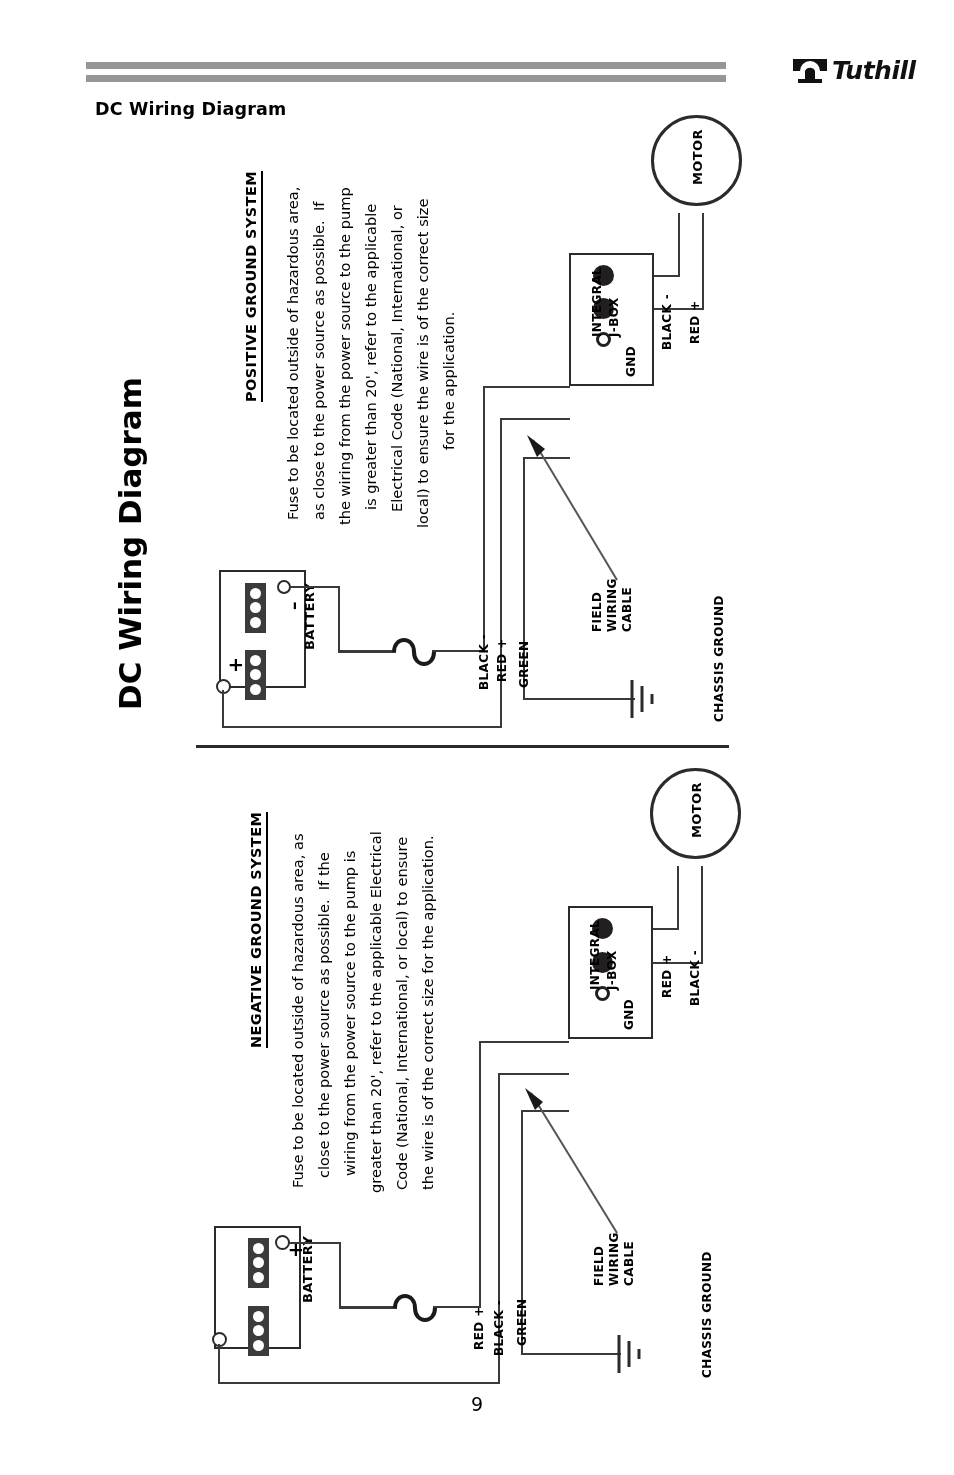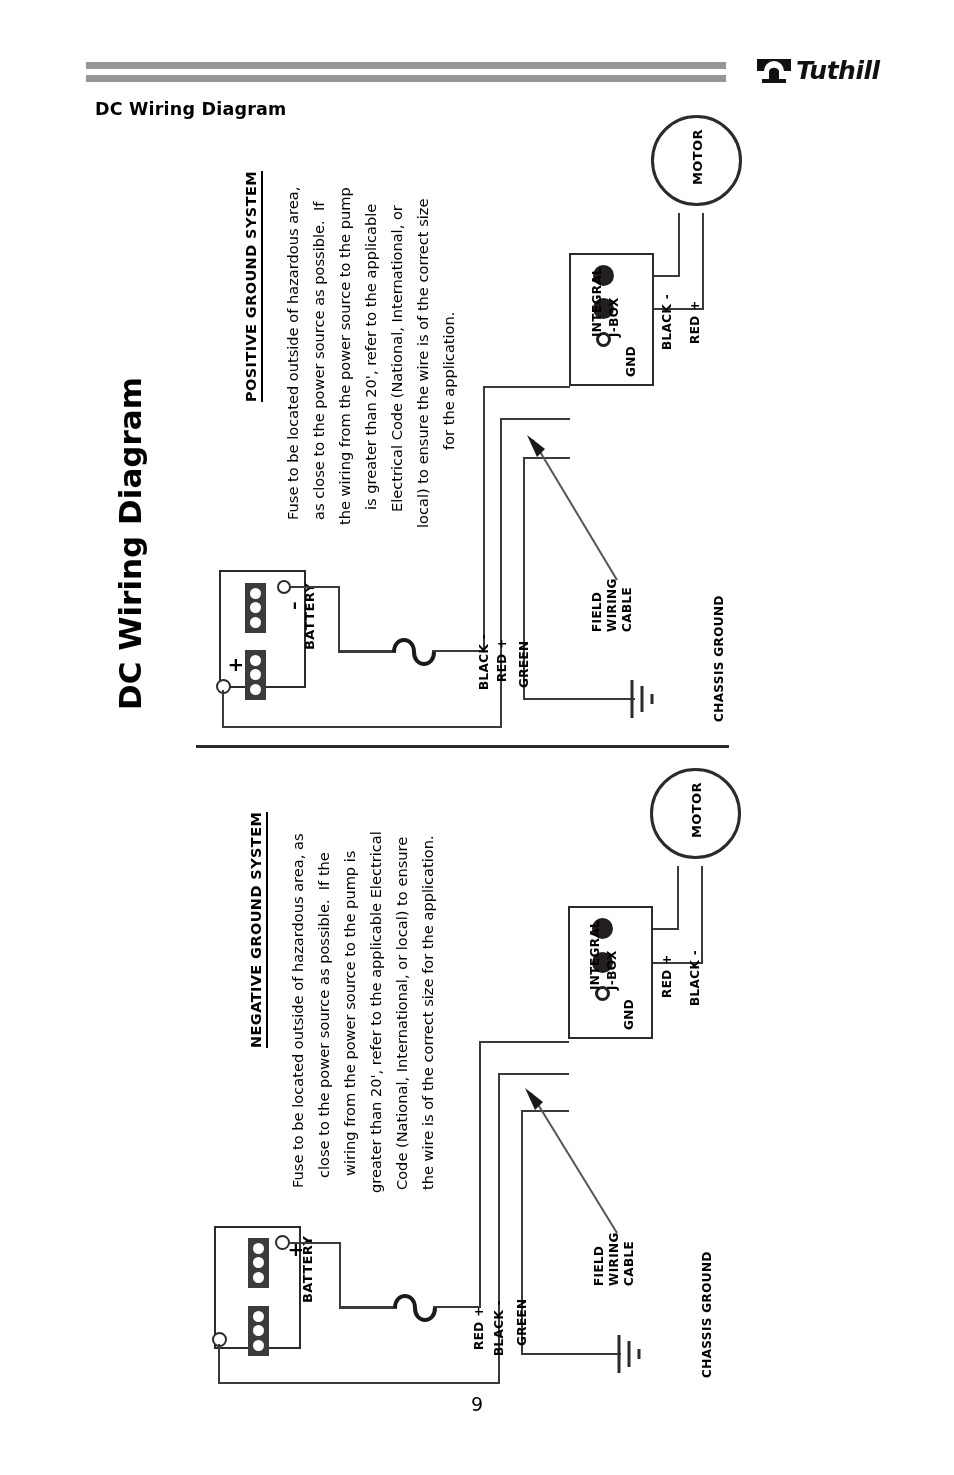--- a/index.html
+++ b/index.html
@@ -30,21 +30,21 @@
     left: 0;
     width: 100%;
     height: 7px;
     background: #969696;
   }
   .hbar.top  { top: 0px; }
   .hbar.bot  { top: 13px; }
 
   #logo-block {
     position: absolute;
-    left: 756px;
+    left: 792px;
     top: 56px;
     width: 130px;
     height: 34px;
   }
   #logo-mark { position:absolute; left:0; top:2px; }
   #logo-word {
     position: absolute;
     left: 40px;
     top: 0px;
     font-family: "DejaVu Sans", sans-serif;

